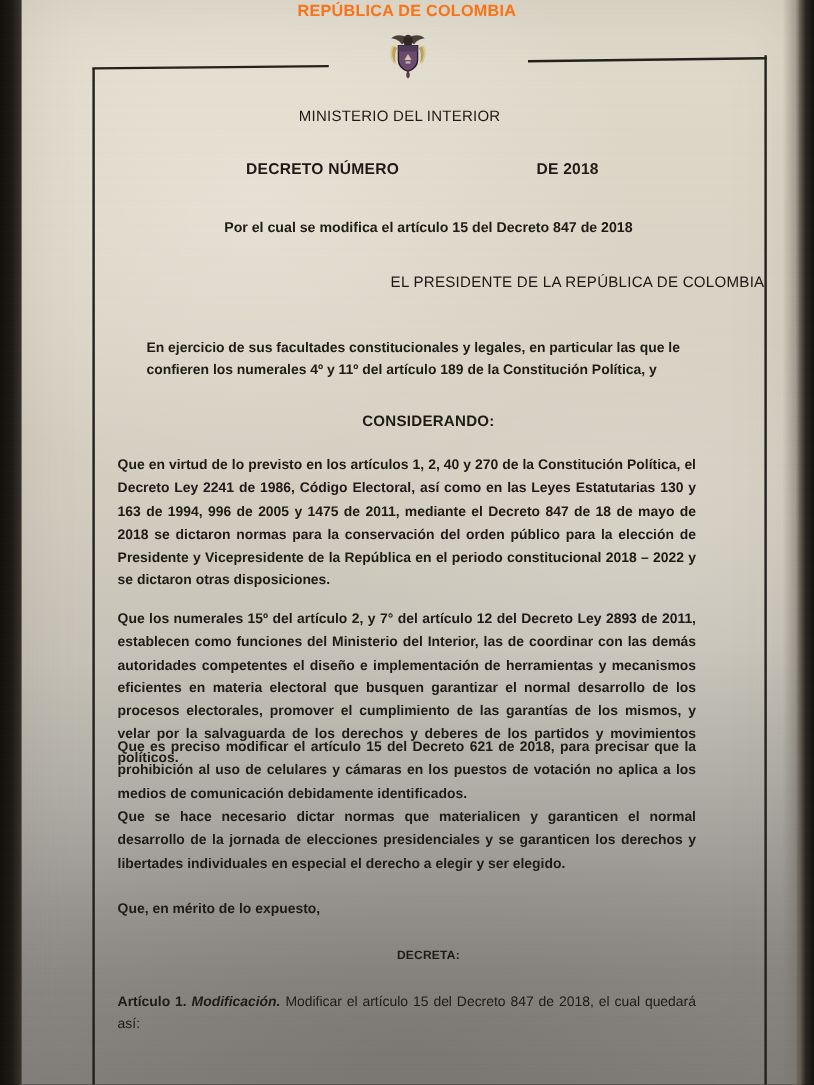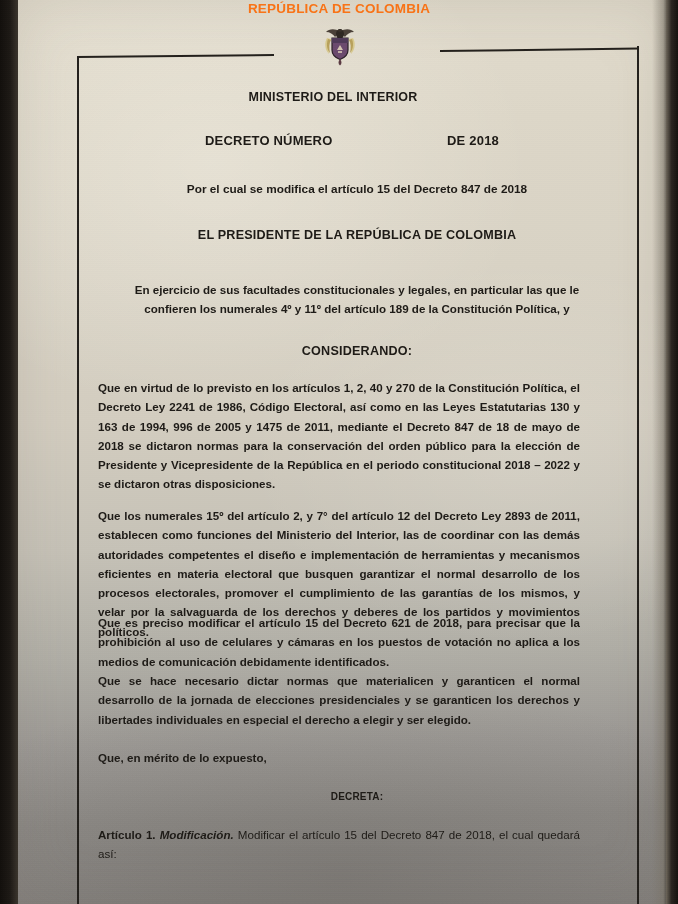--- a/index.html
+++ b/index.html
@@ -131,21 +131,21 @@
     width: 44px;
     height: 40px;
   }
 
   .ministry {
     position: absolute;
     left: 77px; top: 90px;
     width: 512px;
     text-align: center;
     font-size: 12.5px;
-    font-weight: bold;
+    font-weight: normal;
     letter-spacing: 0.2px;
     color: #1d1a16;
   }
 
   .decree-line {
     position: absolute;
     left: 77px; top: 133px;
     width: 560px;
     height: 20px;
     color: #1d1a16;
@@ -171,32 +171,31 @@
     text-align: center;
     font-size: 11.8px;
     font-weight: bold;
     color: #1d1a16;
   }
 
   .president {
     position: absolute;
     left: 77px; top: 228px;
     width: 560px;
-    text-align: center;
+    text-align: right;
     font-size: 12.6px;
-    font-weight: bold;
+    font-weight: normal;
     letter-spacing: 0.2px;
     color: #1d1a16;
   }
 
   .faculties {
     position: absolute;
     left: 122px; top: 280px;
     width: 470px;
-    text-align: center;
     font-size: 11.6px;
     font-weight: bold;
     line-height: 19px;
     color: #1d1a16;
   }
 
   .considerando {
     position: absolute;
     left: 77px; top: 344px;
     width: 560px;

